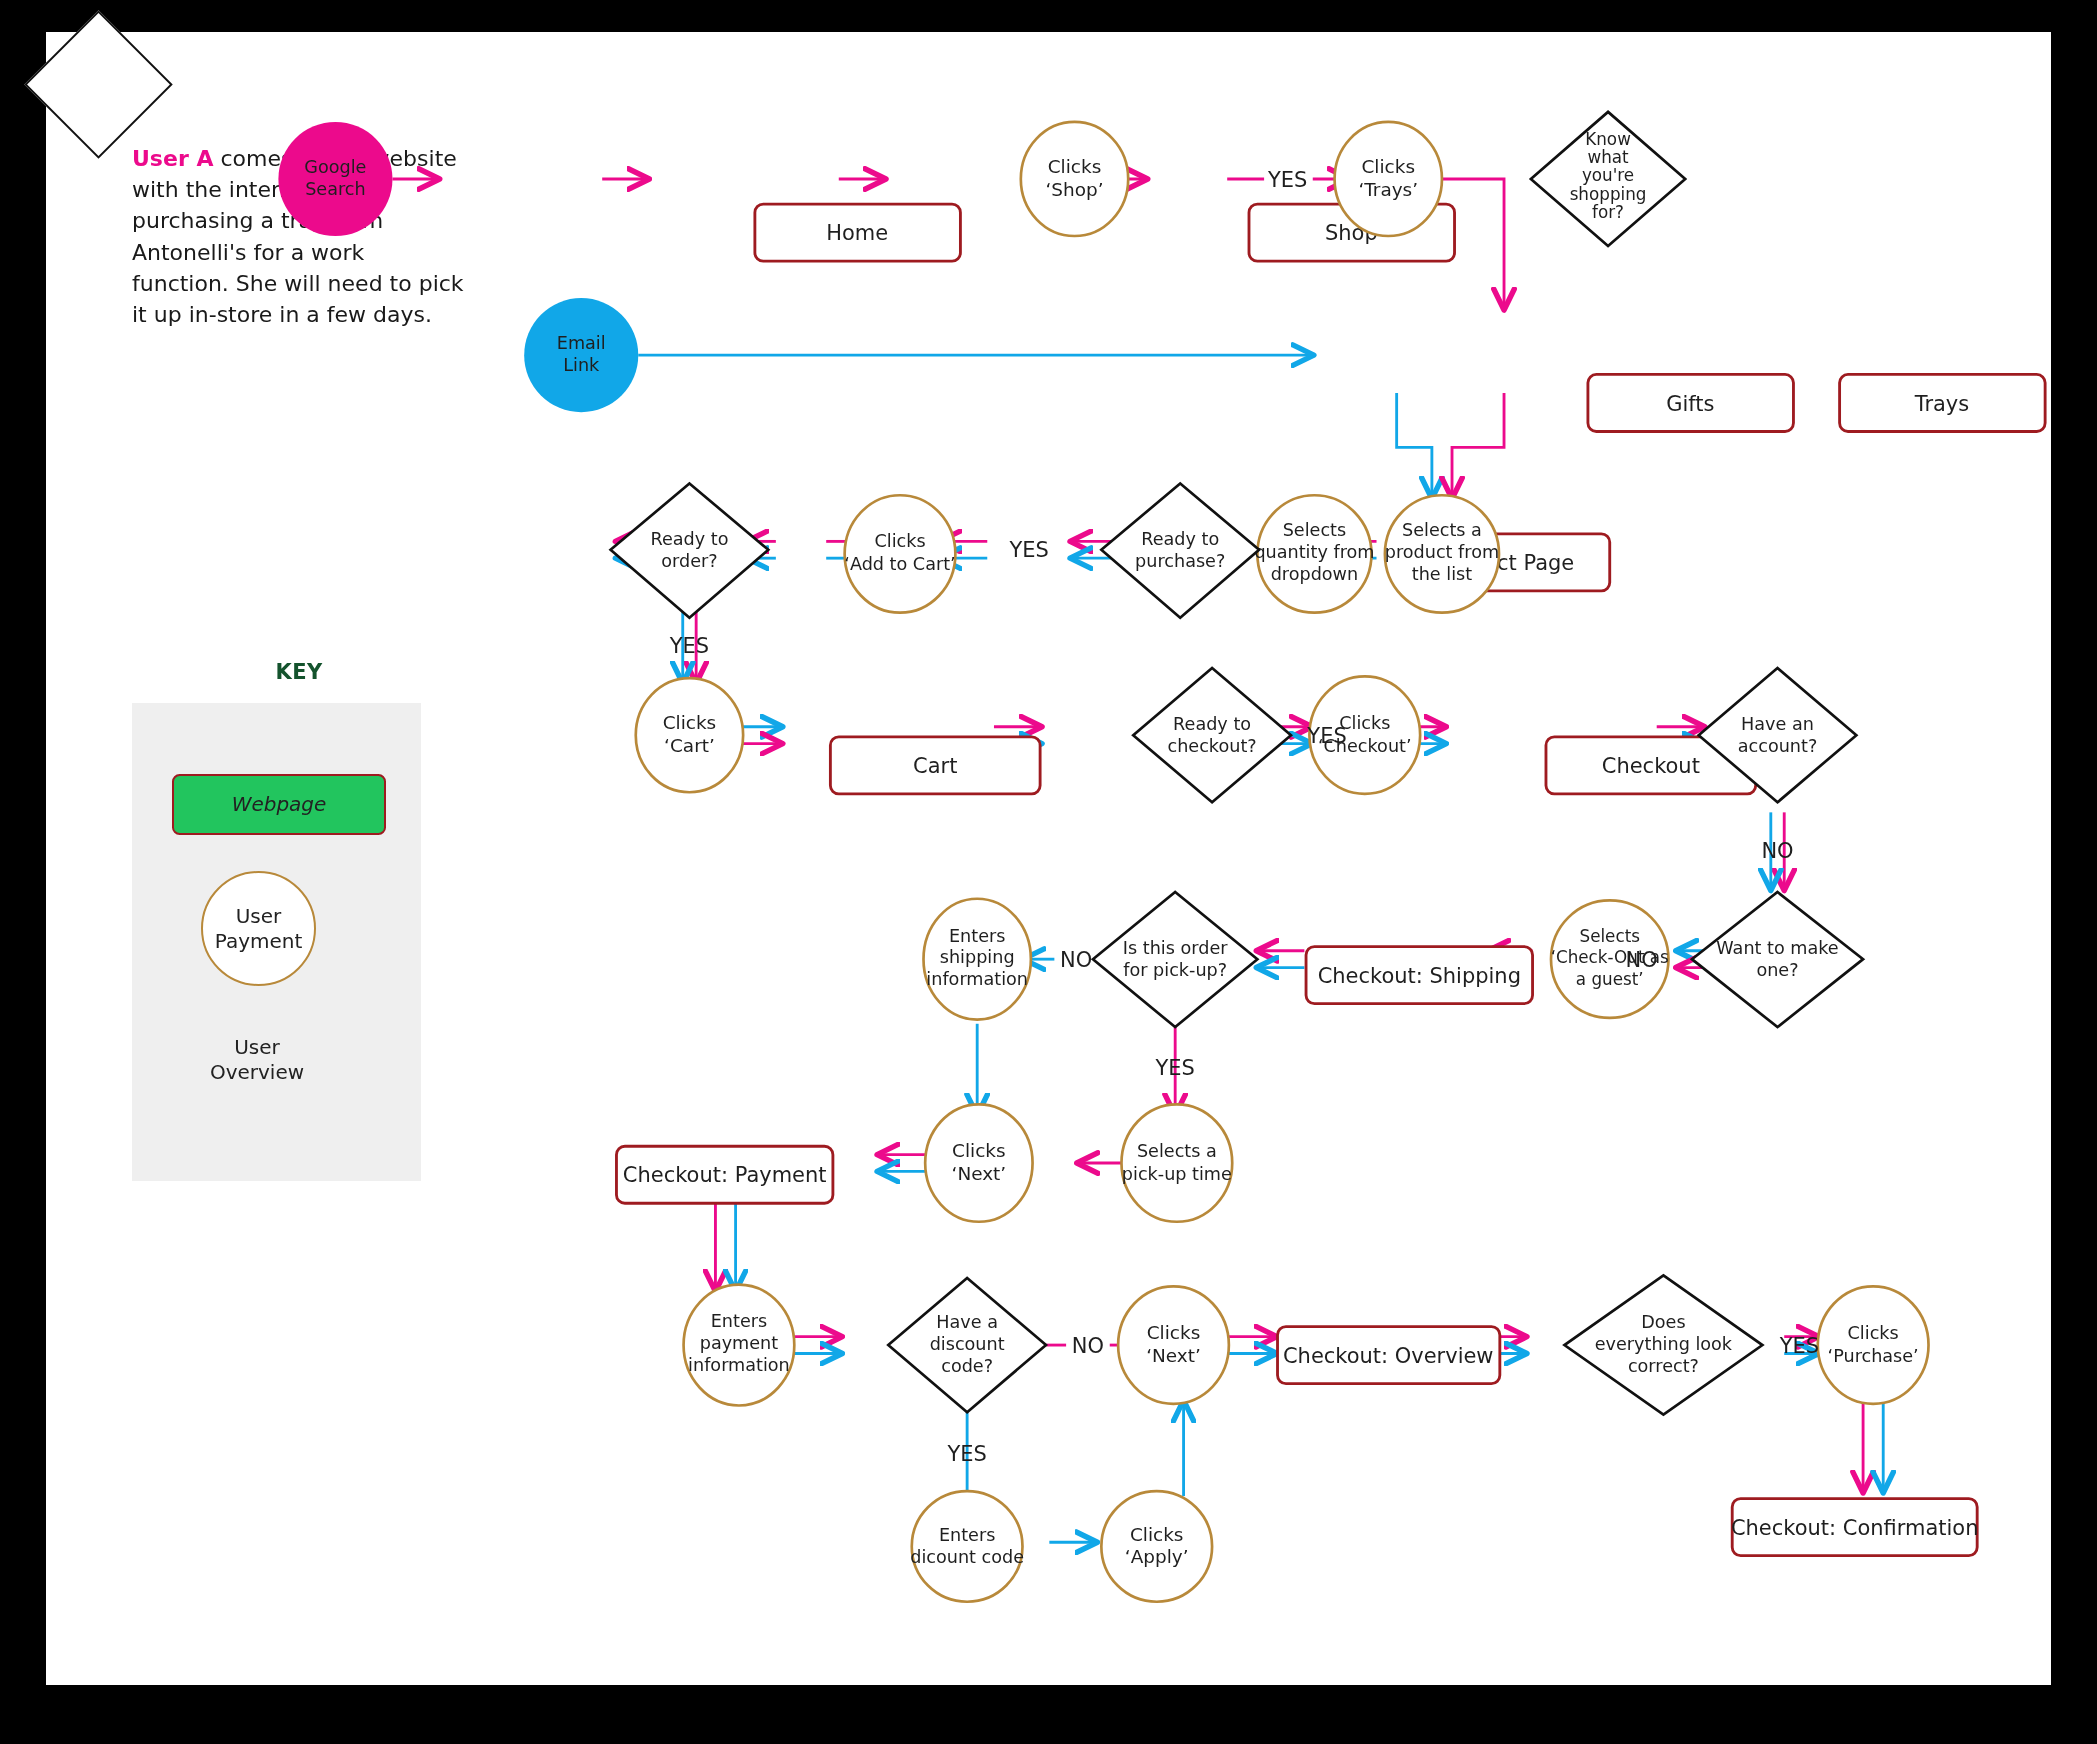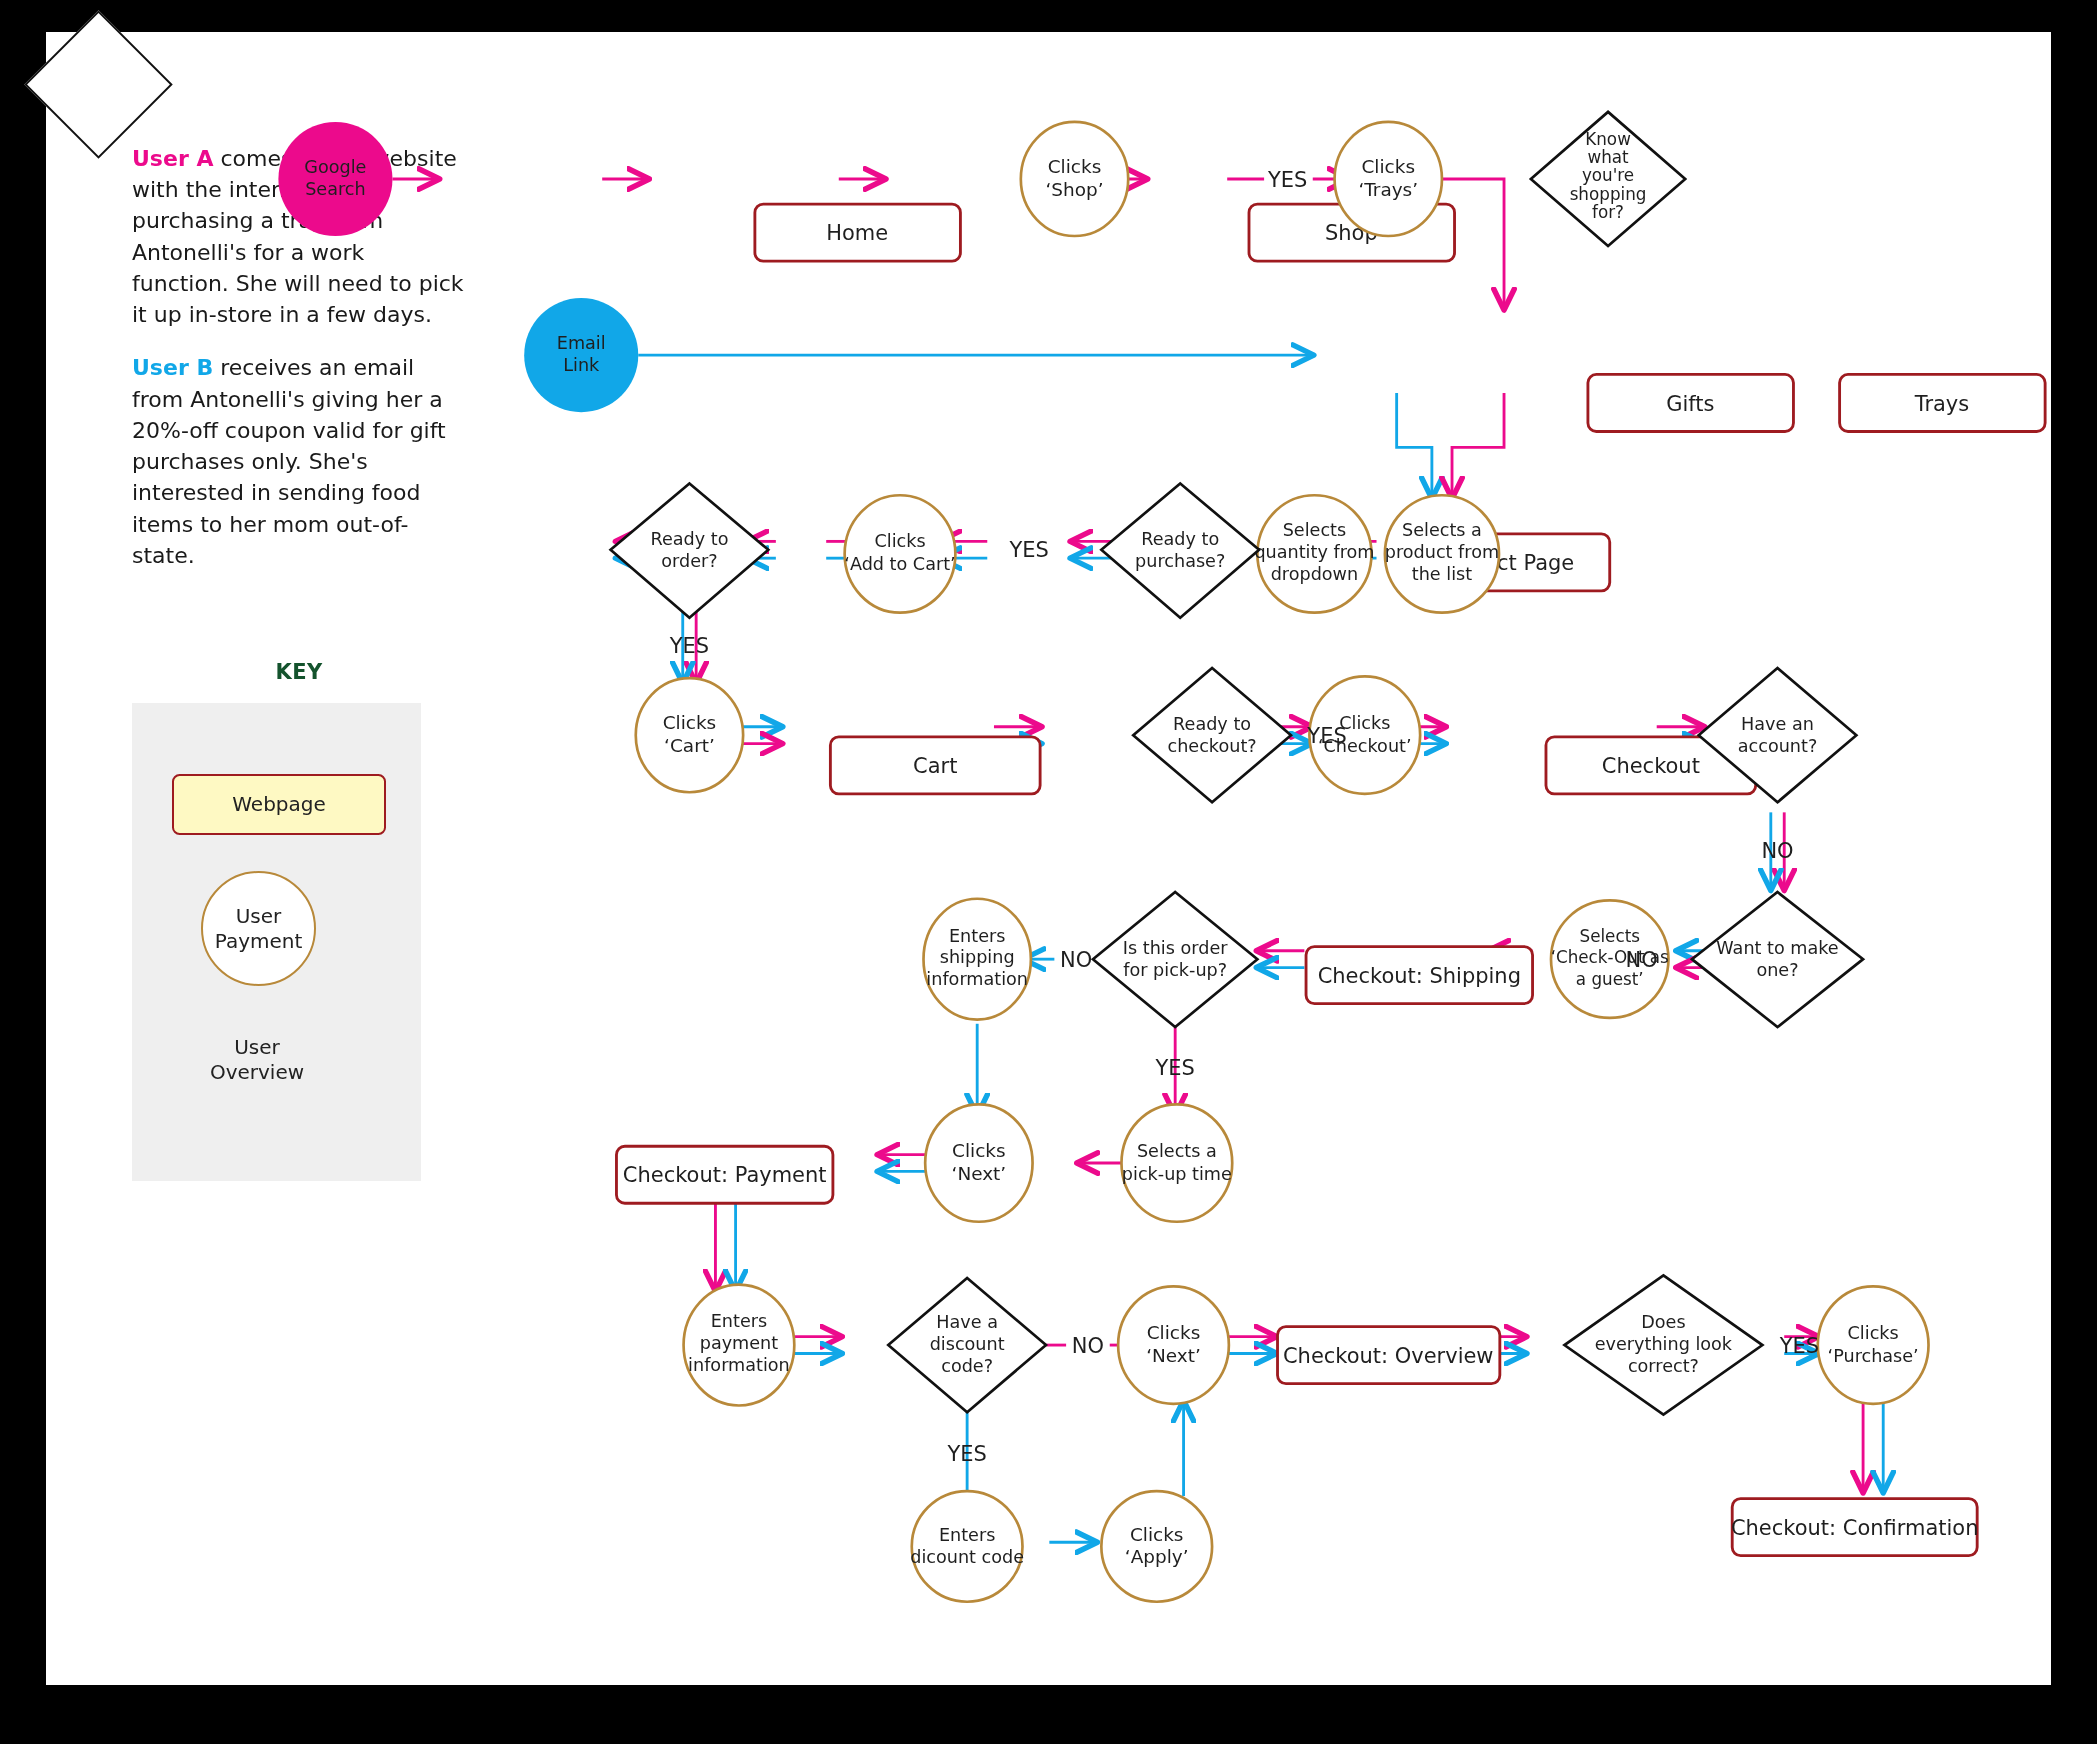--- a/index.html
+++ b/index.html
@@ -6,36 +6,35 @@
   body{width:2098px;height:1744px;font-family:"DejaVu Sans",sans-serif;}
   #stage{position:relative;width:2098px;height:1744px;background:#000;overflow:hidden;}
   #canvas{position:absolute;left:46px;top:32px;width:2005px;height:1653px;background:#fff;}
   #intro{position:absolute;left:86px;top:111px;width:336px;font-size:22px;line-height:1.42;color:#1a1a1a;}
   #intro p{margin:0 0 22px 0;}
   .uA{color:#ec0a8c;font-weight:bold;margin-top:18px;}
   .uB{color:#11a7e8;font-weight:bold;}
   #keyTitle{position:absolute;left:164px;top:628px;width:178px;text-align:center;font-size:21px;font-weight:bold;color:#14532d;letter-spacing:0.4px;}
   #keyBox{position:absolute;left:86px;top:671px;width:289px;height:478px;background:#efefef;}
   .keyItem{position:absolute;text-align:center;font-size:20px;color:#222;line-height:1.25;}
-  #kWeb{left:126px;top:742px;width:210px;height:57px;border:2.5px solid #9e1b20;border-radius:7.6px;background:#fef9c3;display:flex;align-items:center;justify-content:center;}
+  #kWeb{left:126px;top:742px;width:210px;height:57px;border:2.5px solid #9e1b20;border-radius:7.6px;background:#22c55e;display:flex;align-items:center;justify-content:center;font-style:italic;}
   #kAct{left:155px;top:839px;width:111px;height:111px;border:2.5px solid #b8893a;border-radius:50%;background:#fff;display:flex;align-items:center;justify-content:center;}
   #kDec{left:159px;top:972px;width:101px;height:101px;border:2.5px solid #111;background:#fff;transform:rotate(45deg);}
   #kDecLbl{left:148px;top:1003px;width:126px;}
   svg{position:absolute;left:0;top:0;}
   text{font-family:"DejaVu Sans",sans-serif;fill:#1f1f1f;}
 </style>
 </head>
 <body>
 
 <div id="stage">
   <div id="canvas">
 
     <div id="intro">
       <p><span class="uA">User A</span><span> comes to the website with the intention of purchasing a tray from Antonelli's for a work function. She will need to pick it up in-store in a few days.</span></p>
-      <p><span class="uB">User B</span><span> receives an email from Antonelli's giving her a 20%-off coupon valid for gift purchases only. She's interested in sending food items to her mom out-of-state.</span></p>
     </div>
 
     <div id="keyTitle">KEY</div>
     <div id="keyBox"></div>
     <div class="keyItem" id="kWeb">
         <span>Webpage</span>
       </div>
     <div class="keyItem" id="kAct">
       <span><span>User</span><br><span>Payment</span></span>
     </div>

